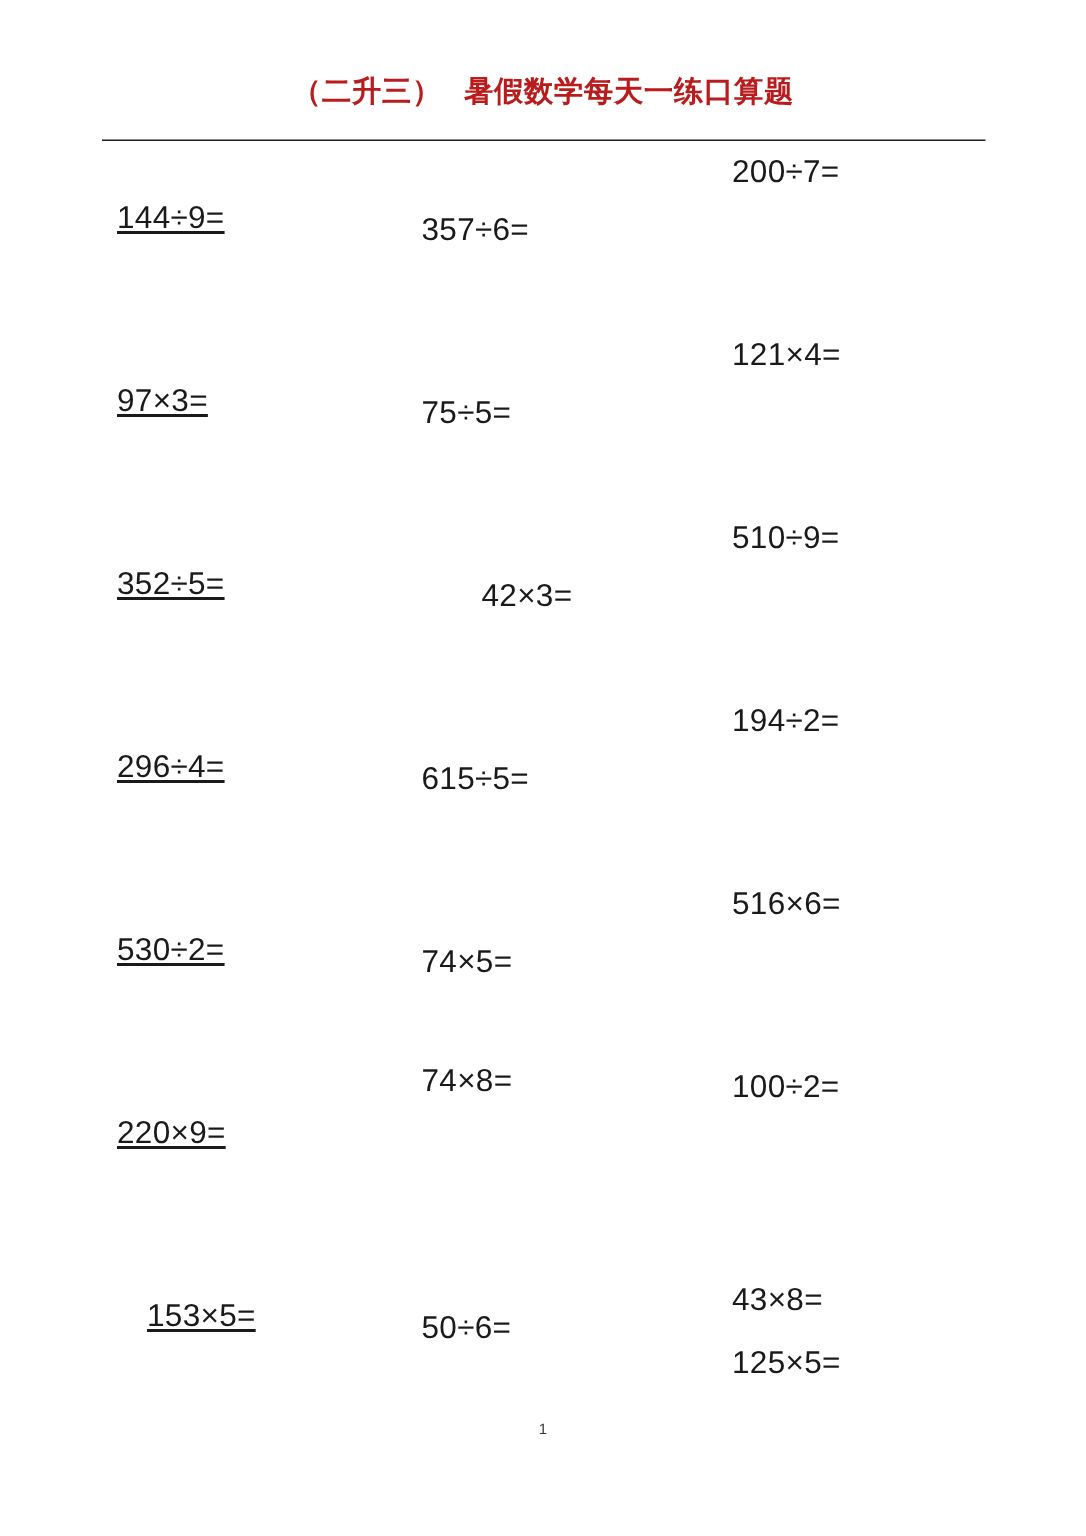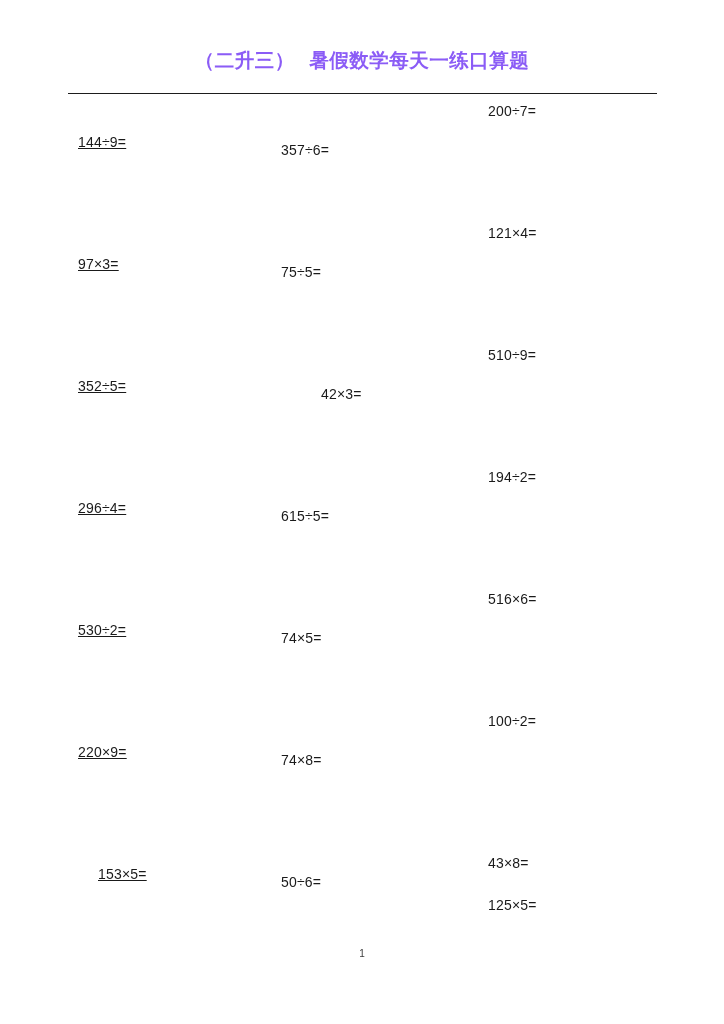--- a/index.html
+++ b/index.html
@@ -28,37 +28,37 @@
 
   .doc-title {
     position: absolute;
     left: 0;
     top: 47px;
     width: 724px;
     text-align: center;
     font-size: 19.5px;
     font-weight: bold;
     letter-spacing: 0.5px;
-    color: #8b5cf6;
+    color: #b91c1c;
     white-space: pre;
     font-family: "DejaVu Sans", "Liberation Sans", sans-serif;
   }
 
   .title-rule {
     position: absolute;
     left: 68px;
     top: 93px;
     width: 589px;
     height: 0;
     border-top: 1.3px solid #1d1d1d;
   }
 
   .problem {
     position: absolute;
-    font-size: 14px;
+    font-size: 21px;
     font-weight: 400;
     color: #1a1a1a;
     white-space: pre;
     line-height: 1;
     letter-spacing: 0.2px;
     font-family: "Liberation Sans", "DejaVu Sans", sans-serif;
   }
 
   .col-1 { left: 78px; text-decoration: underline; }
   .col-2 { left: 281px; }
@@ -89,21 +89,21 @@
       <div class="problem col-1" style="top: 379px;">352÷5=</div>
       <div class="problem col-1" style="top: 501px;">296÷4=</div>
       <div class="problem col-1" style="top: 623px;">530÷2=</div>
       <div class="problem col-1" style="top: 745px;">220×9=</div>
       <div class="problem col-1" style="top: 867px; margin-left: 20px;">153×5=</div>
       <div class="problem col-2" style="top: 143px;">357÷6=</div>
       <div class="problem col-2" style="top: 265px;">75÷5=</div>
       <div class="problem col-2" style="top: 387px; margin-left: 40px;">42×3=</div>
       <div class="problem col-2" style="top: 509px;">615÷5=</div>
       <div class="problem col-2" style="top: 631px;">74×5=</div>
-      <div class="problem col-2" style="top: 753px;">74×8=</div>
+      <div class="problem col-2" style="top: 710px;">74×8=</div>
       <div class="problem col-2" style="top: 875px;">50÷6=</div>
       <div class="problem col-3" style="top: 104px;">200÷7=</div>
       <div class="problem col-3" style="top: 226px;">121×4=</div>
       <div class="problem col-3" style="top: 348px;">510÷9=</div>
       <div class="problem col-3" style="top: 470px;">194÷2=</div>
       <div class="problem col-3" style="top: 592px;">516×6=</div>
       <div class="problem col-3" style="top: 714px;">100÷2=</div>
       <div class="problem col-3" style="top: 856px;">43×8=</div>
       <div class="problem col-3" style="top: 898px;">125×5=</div>
     </div>

